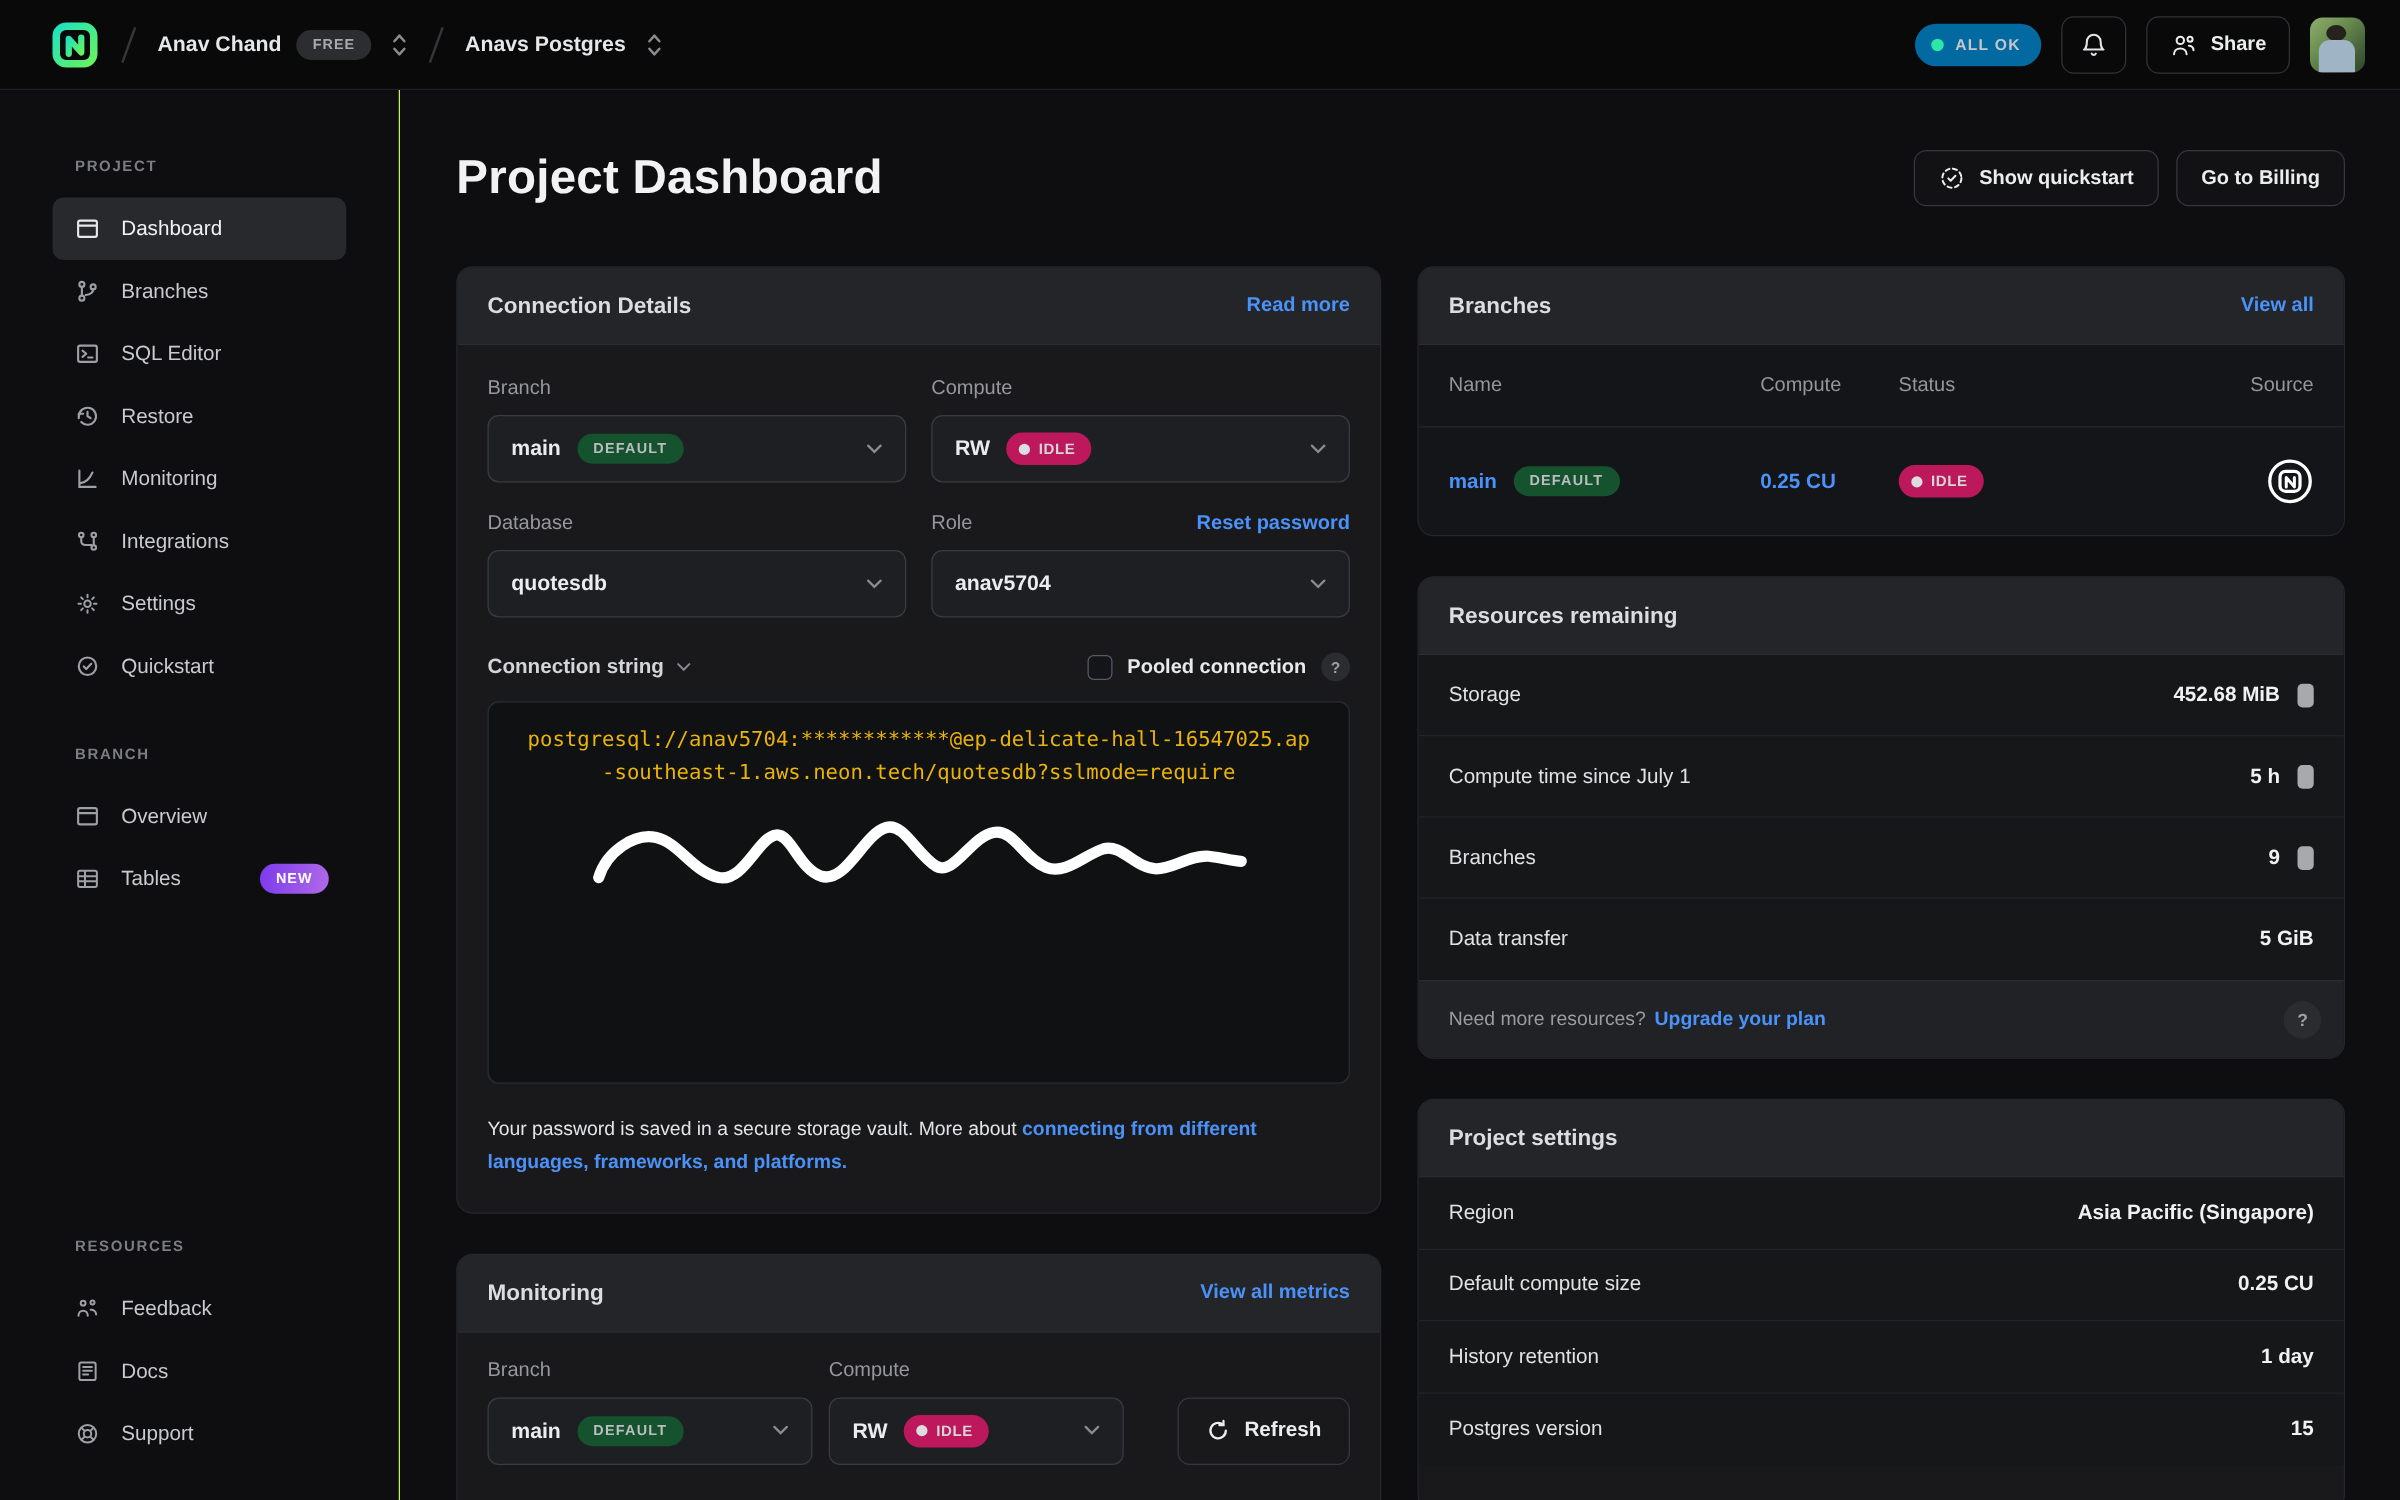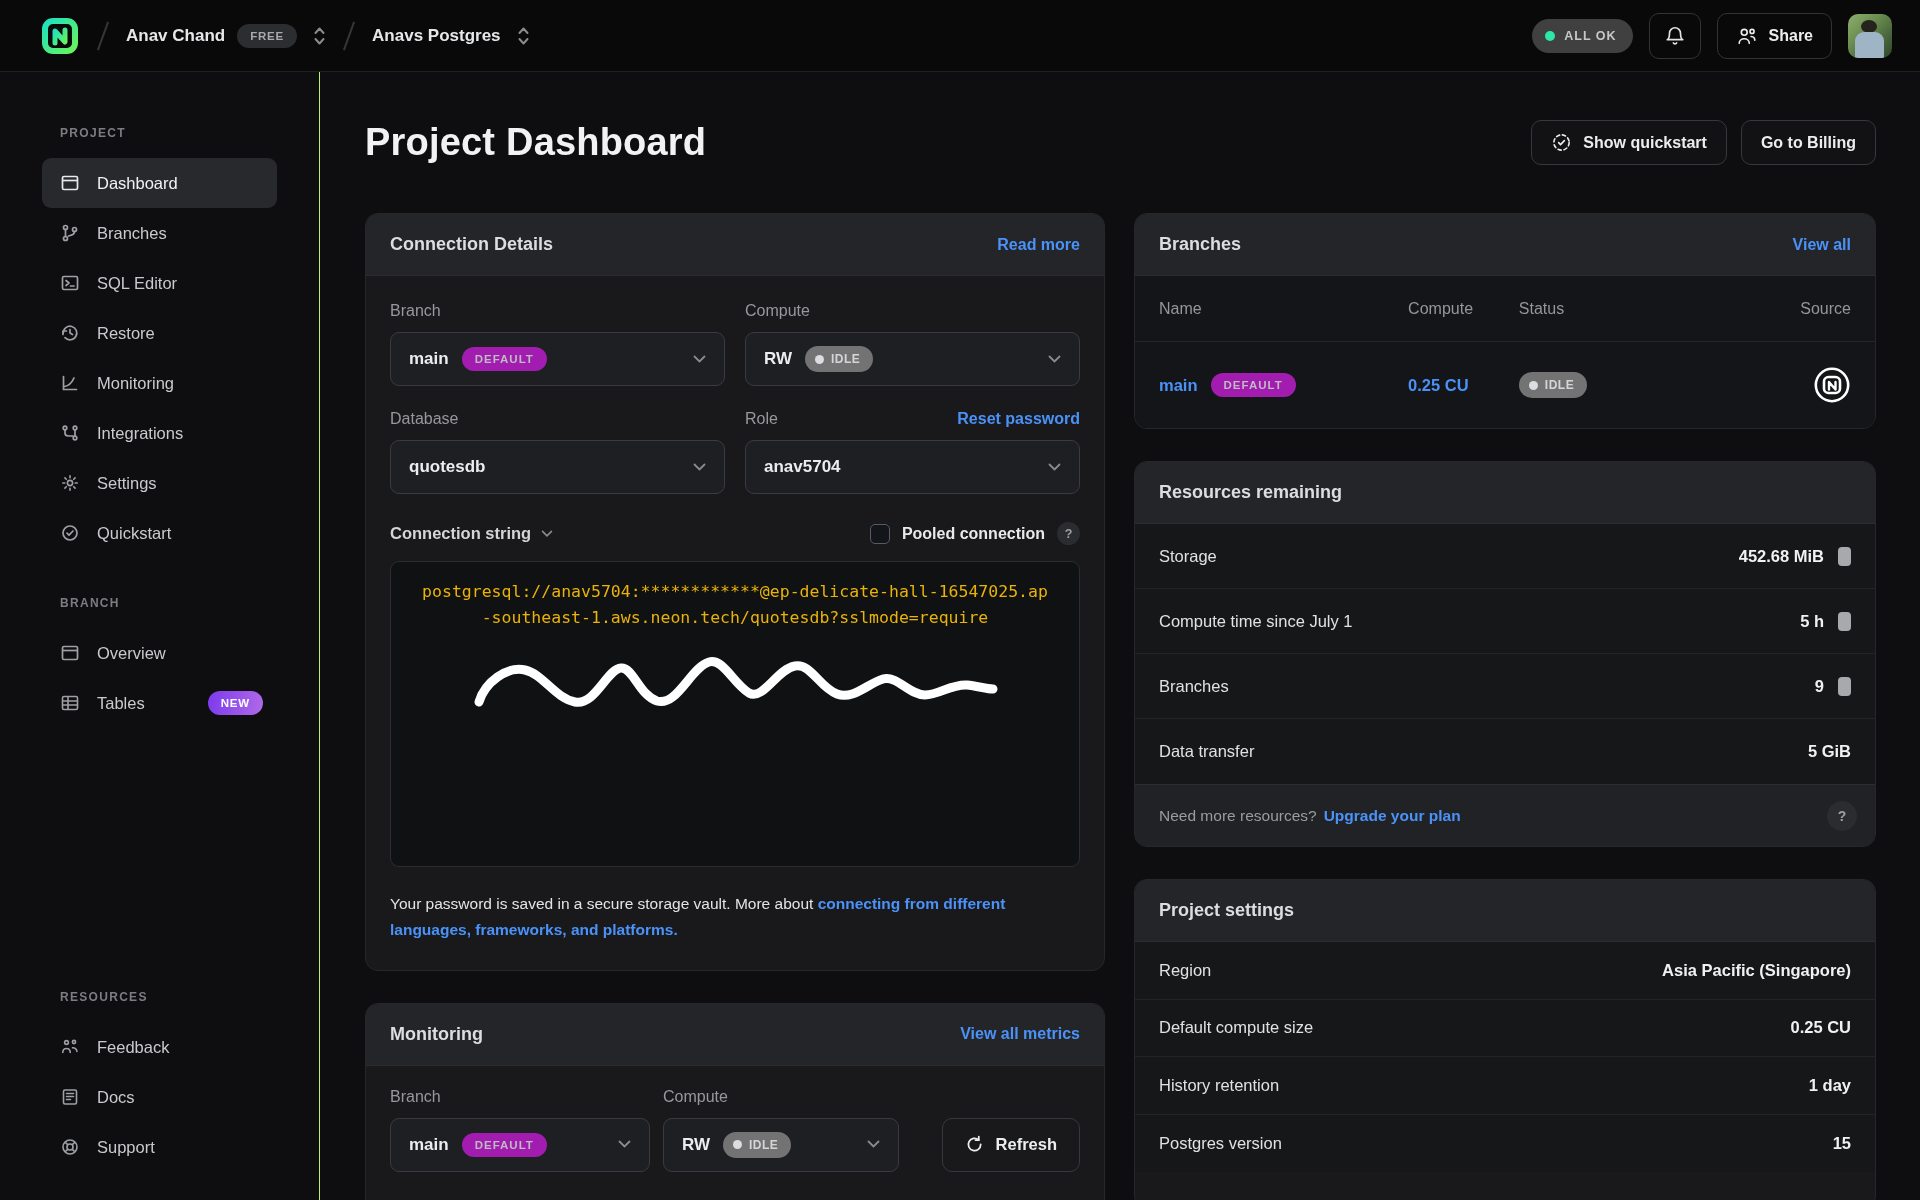--- a/index.html
+++ b/index.html
@@ -22,21 +22,21 @@
   .crumb-slash { width:2px; height:30px; background:#35363a; transform:rotate(20deg); margin:0 22px; }
   .crumb { display:flex; align-items:center; gap:12px; cursor:pointer; }
   .crumb-text { font-size:17px; font-weight:600; color:#e6e7e9; }
   .pill-free {
     background:#2c2d31; color:#a9aaae; font-size:11.5px; font-weight:700;
     letter-spacing:.8px; padding:6px 13px; border-radius:999px;
   }
   .updown { color:#8a8b8e; margin-left:4px; }
   .topbar-right { margin-left:auto; display:flex; align-items:center; gap:16px; }
   .pill-status {
-    display:flex; align-items:center; gap:9px; background:#404040;
+    display:flex; align-items:center; gap:9px; background:#0369a1;
     border-radius:999px; height:34px; padding:0 16px 0 13px;
   }
   .dot-green { width:10px; height:10px; border-radius:50%; background:#2ee6a8; }
   .pill-status span { font-size:12.5px; font-weight:700; letter-spacing:1px; color:#c6c7c9; }
   .icon-btn {
     width:52px; height:46px; border:1px solid #323338; border-radius:10px;
     background:transparent; display:flex; align-items:center; justify-content:center;
     color:#e3e4e6; cursor:pointer;
   }
   .share-btn {
@@ -103,25 +103,25 @@
   .cd-body { padding:22px 24px 26px; }
   .grid2 { display:grid; grid-template-columns:1fr 1fr; column-gap:20px; }
   .field-label { font-size:16px; color:#97989c; margin:4px 0 12px; display:flex; align-items:baseline; }
   .mt20 { margin-top:20px; }
   .dd {
     height:54px; background:#1e1f23; border:1px solid #3a3b40; border-radius:9px;
     display:flex; align-items:center; gap:13px; padding:0 18px; cursor:pointer;
   }
   .dd-value { font-size:17px; font-weight:600; color:#ebecee; }
   .pill-default {
-    background:#a21caf; color:#bcbdc0; font-size:11.5px; font-weight:700;
+    background:#14532d; color:#bcbdc0; font-size:11.5px; font-weight:700;
     letter-spacing:1px; padding:6px 13px; border-radius:999px;
   }
   .pill-idle {
-    background:#737373; color:#d4d5d8; font-size:12px; font-weight:600; letter-spacing:.5px;
+    background:#be185d; color:#d4d5d8; font-size:12px; font-weight:600; letter-spacing:.5px;
     padding:6px 13px 6px 10px; border-radius:999px; display:flex; align-items:center; gap:7px;
   }
   .pill-idle i { width:9px; height:9px; border-radius:50%; background:#dcdde0; }
   .dd-chev { margin-left:auto; color:#8a8b8e; }
 
   .cs-row { display:flex; align-items:center; margin-top:28px; }
   .cs-label { font-size:16.5px; font-weight:600; color:#d4d5d7; display:flex; align-items:center; gap:10px; cursor:pointer; }
   .cs-right { margin-left:auto; display:flex; align-items:center; gap:12px; }
   .checkbox { width:20px; height:20px; border:1.5px solid #535c68; border-radius:5px; background:#141519; cursor:pointer; }
   .pooled-label { font-size:16px; font-weight:600; color:#e8e9eb; }

